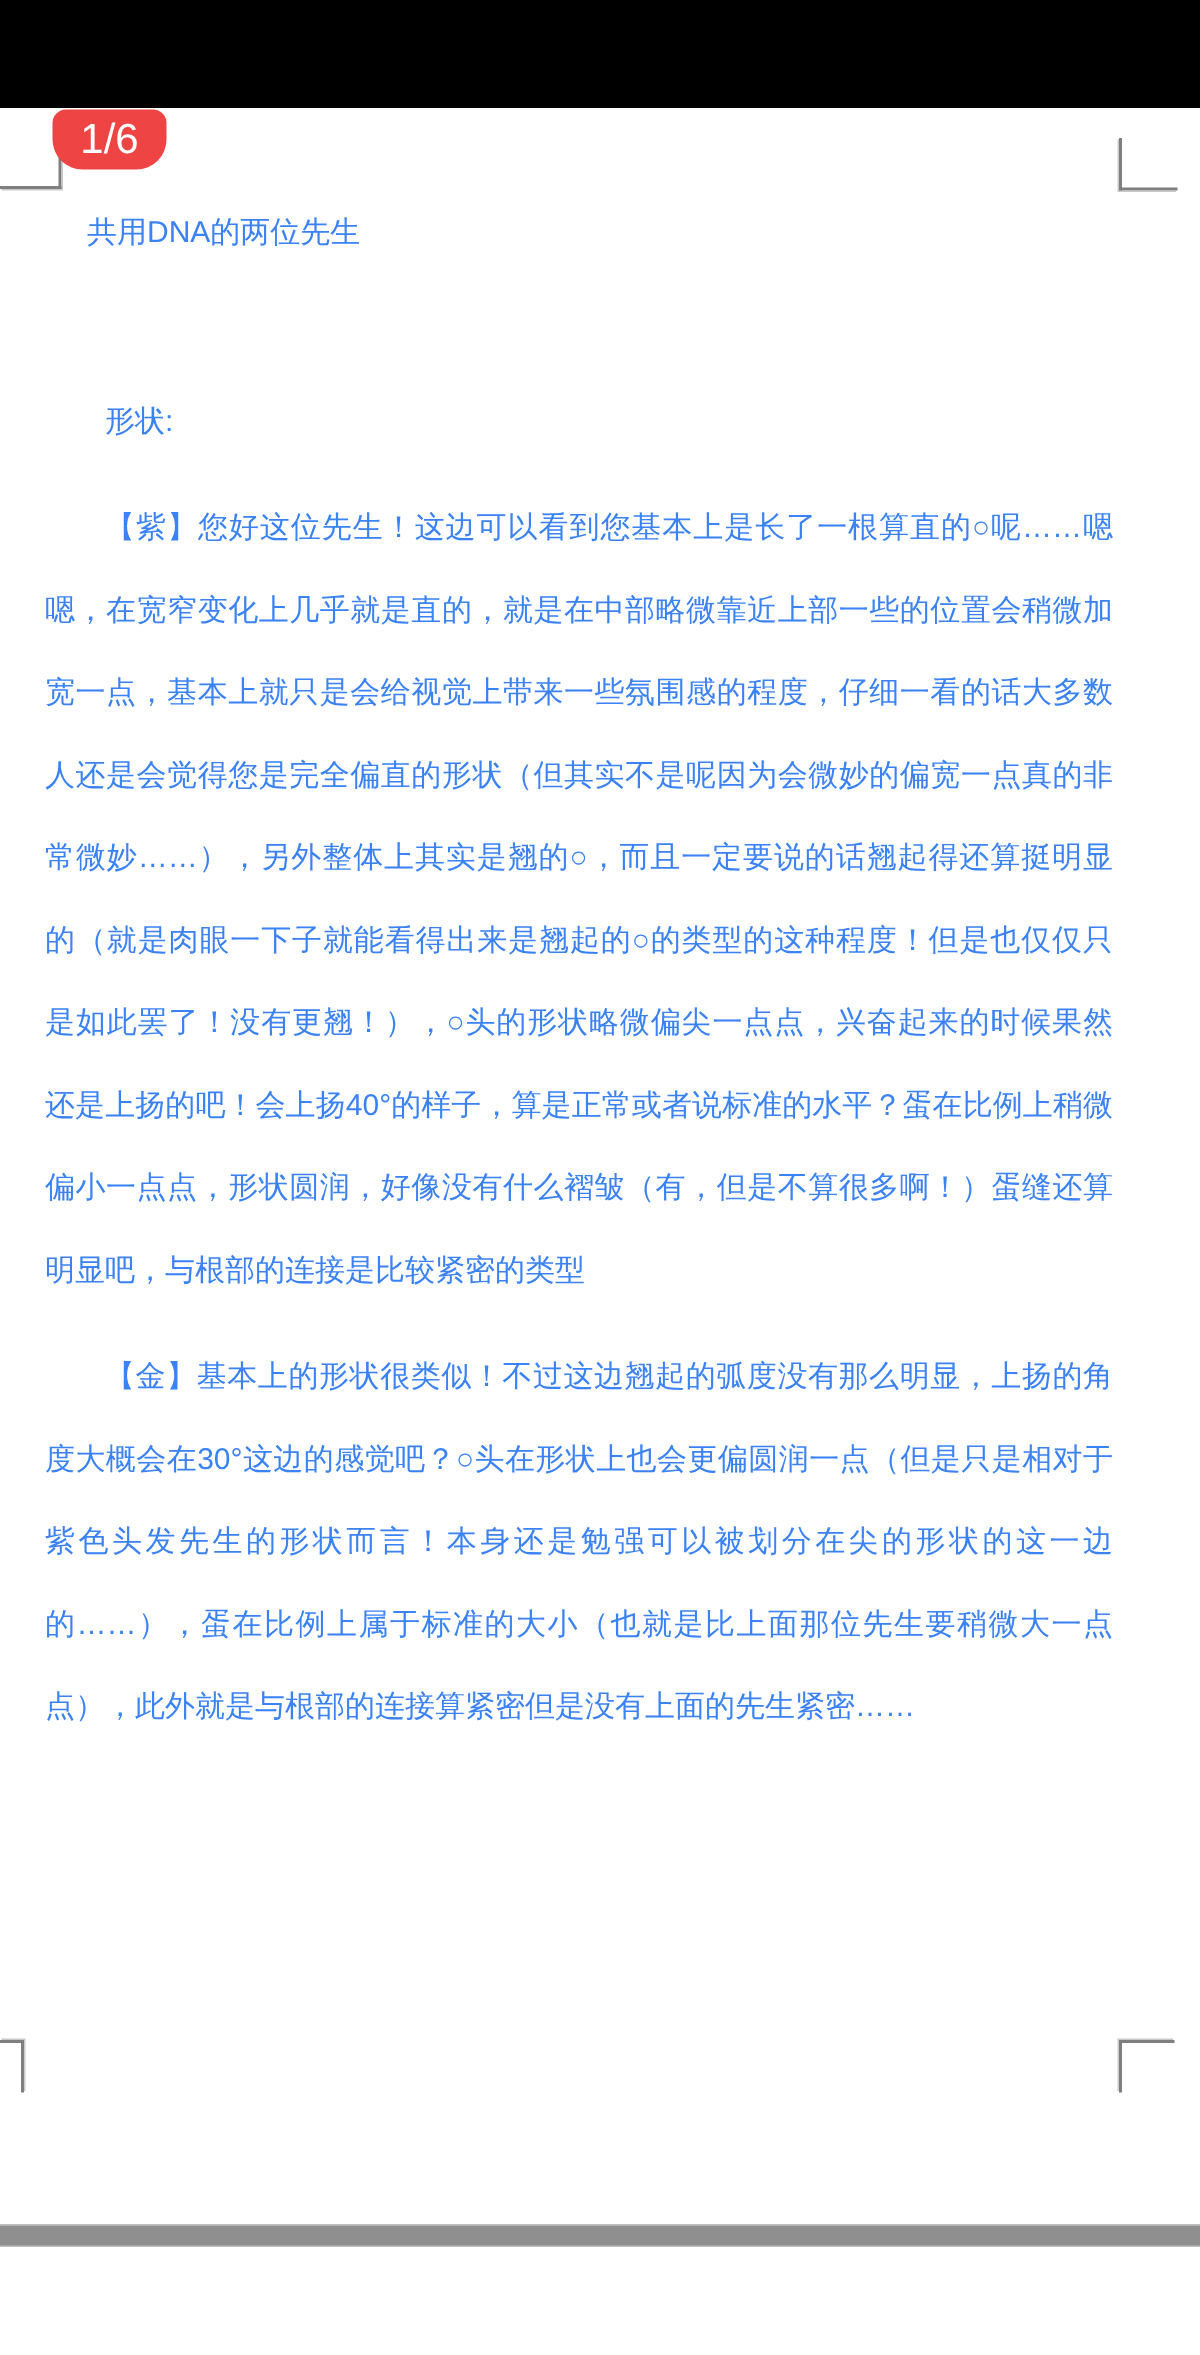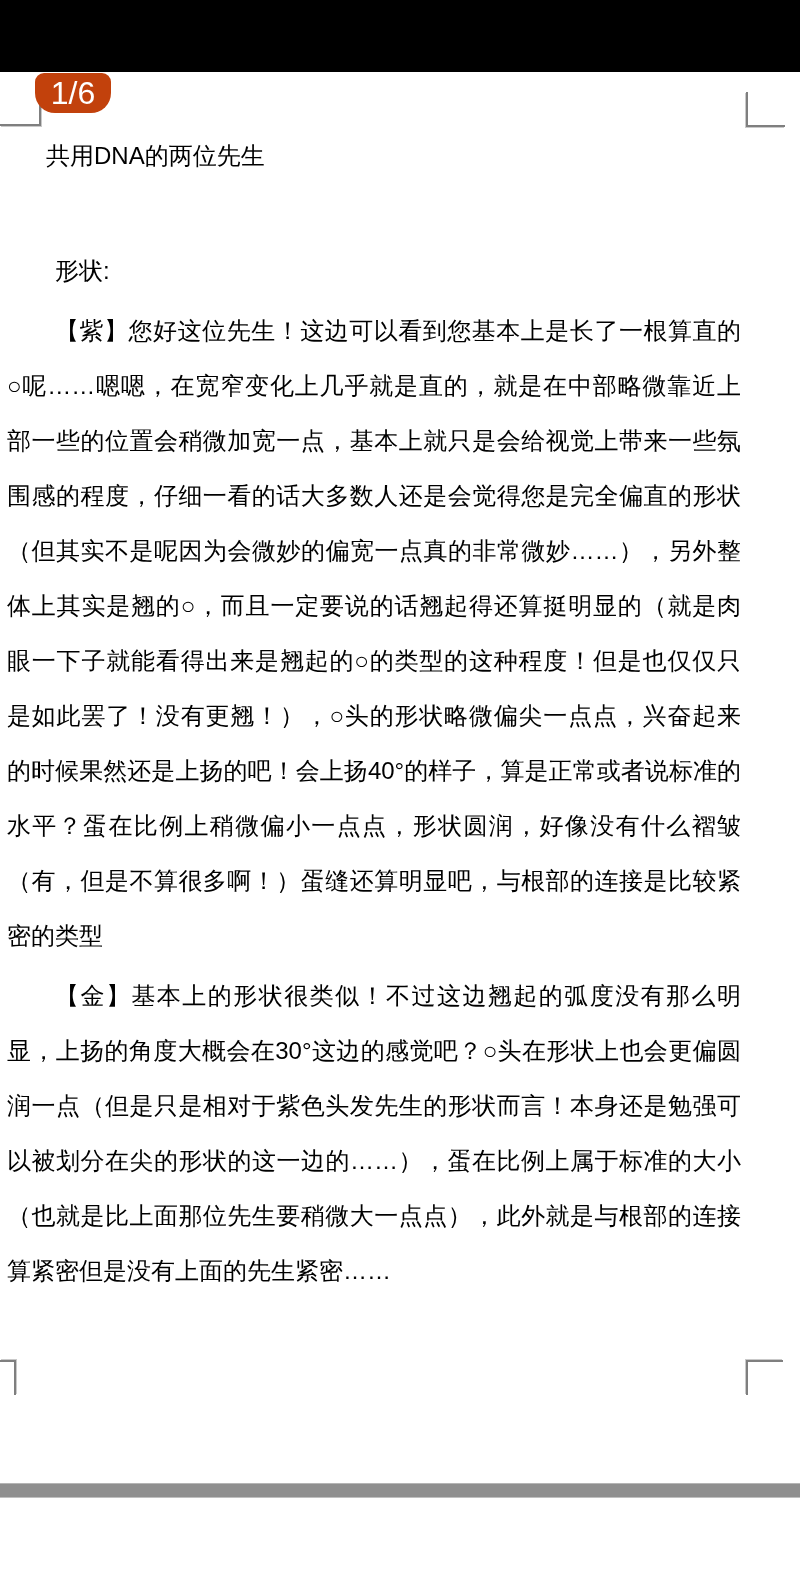--- a/index.html
+++ b/index.html
@@ -15,44 +15,44 @@
     position: absolute;
     left: 0; top: 0;
     width: 800px; height: 72px;
     background: #000000;
     z-index: 3;
   }
   .page-indicator {
     position: absolute;
     left: 35px; top: 73px;
     width: 76px; height: 40px;
-    background: #c2410c;
+    background: #ef4444;
     color: #ffffff;
     border-radius: 9px 9px 20px 20px;
     display: flex;
     align-items: center;
     justify-content: center;
-    font-size: 32px;
+    font-size: 28px;
     z-index: 4;
   }
   .content {
     position: absolute;
-    left: 2px;
+    left: 14px;
     top: 128px;
     width: 744px;
-    color: #000000;
-    font-size: 24px;
+    color: #3b82f6;
+    font-size: 20px;
     line-height: 55px;
     text-align: justify;
     word-break: break-all;
     z-index: 2;
   }
   .doc-title { text-indent: 44px; white-space: nowrap; }
   .blank-line { height: 55px; }
-  p.para { margin: 5px; text-indent: 2em; }
+  p.para { margin: 16px; text-indent: 2em; }
   .mark { position: absolute; z-index: 1; }
   .mark-tl {
     left: 0; top: 92px; width: 39px; height: 32px;
     border-right: 2px solid #7f7f7f;
     border-bottom: 2px solid #7f7f7f;
     box-shadow: 1px 1px 0 #c9c9c9;
   }
   .mark-tr {
     left: 746px; top: 92px; width: 37px; height: 33px;
     border-left: 2px solid #7f7f7f;

